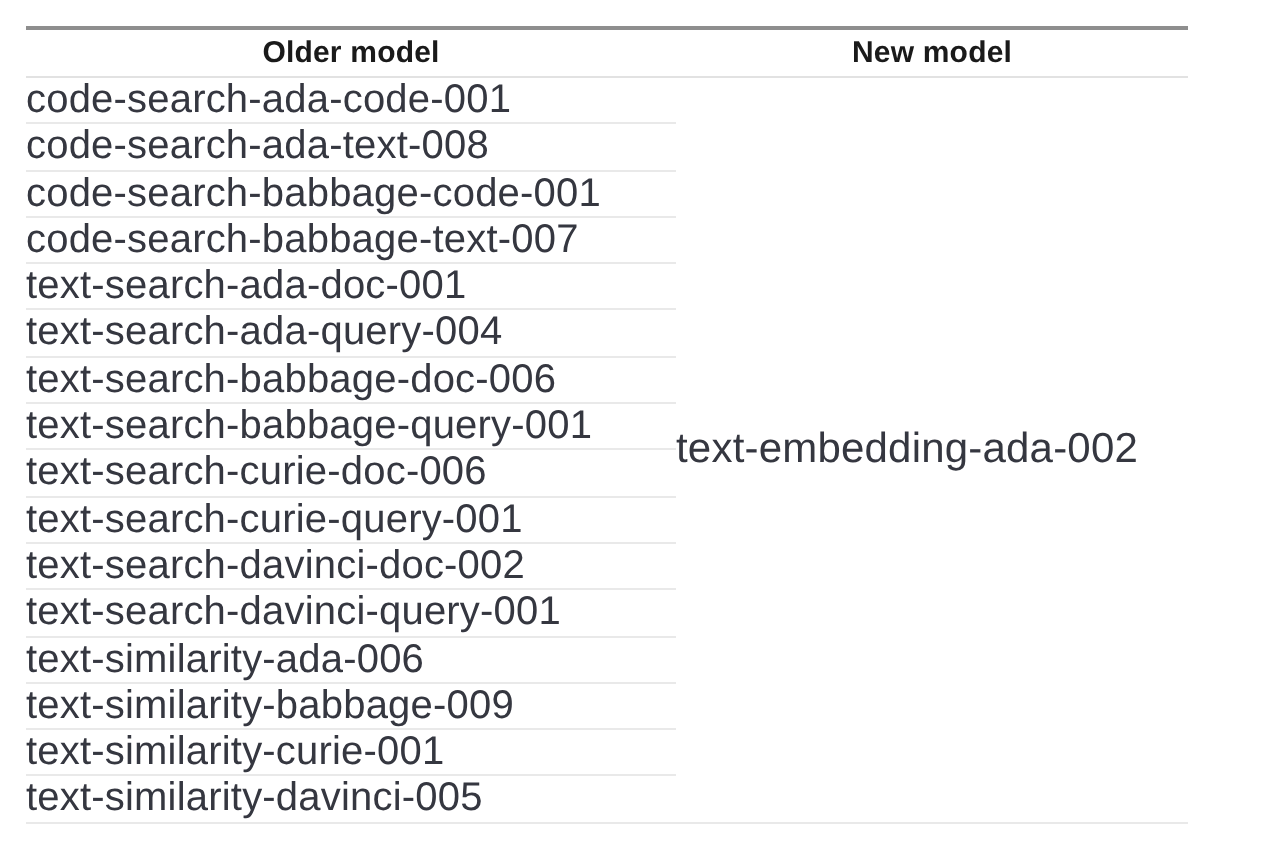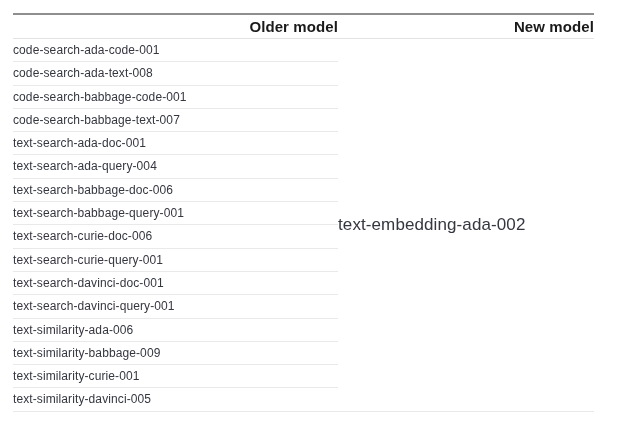--- a/index.html
+++ b/index.html
@@ -21,43 +21,43 @@
     width: 581px;
   }
   table.model-table {
     width: 100%;
     border-collapse: collapse;
     table-layout: fixed;
     border-top: 2px solid var(--top-border, #8e8e8e);
   }
   table.model-table col.col-older { width: 325px; }
   table.model-table th {
-    text-align: right;
+    text-align: center;
     font-size: 15px;
     font-weight: bold;
     color: var(--header-text, #1a1a1a);
     line-height: 23px;
     padding: 0;
     border-bottom: 1px solid var(--header-border, #e2e2e2);
     letter-spacing: 0.1px;
     white-space: nowrap;
     overflow: hidden;
   }
   td.old-cell {
-    font-size: 12px;
+    font-size: 20px;
     color: var(--cell-text, #353740);
     line-height: 22.3px;
     padding: 0;
     border-bottom: 1px solid var(--row-border, #e9e9e9);
     letter-spacing: 0.1px;
     white-space: nowrap;
     overflow: hidden;
   }
   td.new-cell {
-    font-size: 17px;
+    font-size: 21px;
     color: var(--cell-text, #353740);
     vertical-align: middle;
     padding: 0;
     border-bottom: 1px solid var(--row-border, #e9e9e9);
     letter-spacing: 0.1px;
     white-space: nowrap;
     overflow: hidden;
   }
 </style>
 </head>
@@ -101,21 +101,21 @@
         <tr>
           <td class="old-cell">text-search-babbage-query-001</td>
         </tr>
         <tr>
           <td class="old-cell">text-search-curie-doc-006</td>
         </tr>
         <tr>
           <td class="old-cell">text-search-curie-query-001</td>
         </tr>
         <tr>
-          <td class="old-cell">text-search-davinci-doc-001</td>
+          <td class="old-cell">text-search-davinci-doc-002</td>
         </tr>
         <tr>
           <td class="old-cell">text-search-davinci-query-001</td>
         </tr>
         <tr>
           <td class="old-cell">text-similarity-ada-006</td>
         </tr>
         <tr>
           <td class="old-cell">text-similarity-babbage-009</td>
         </tr>

